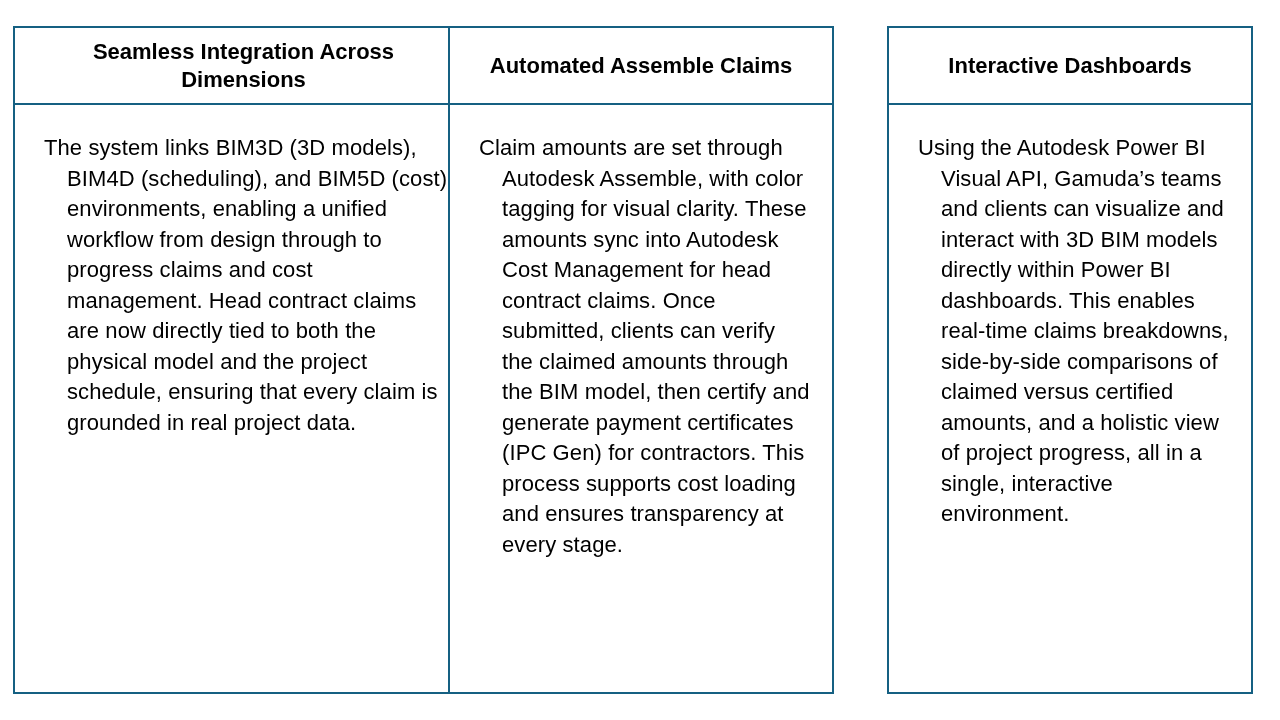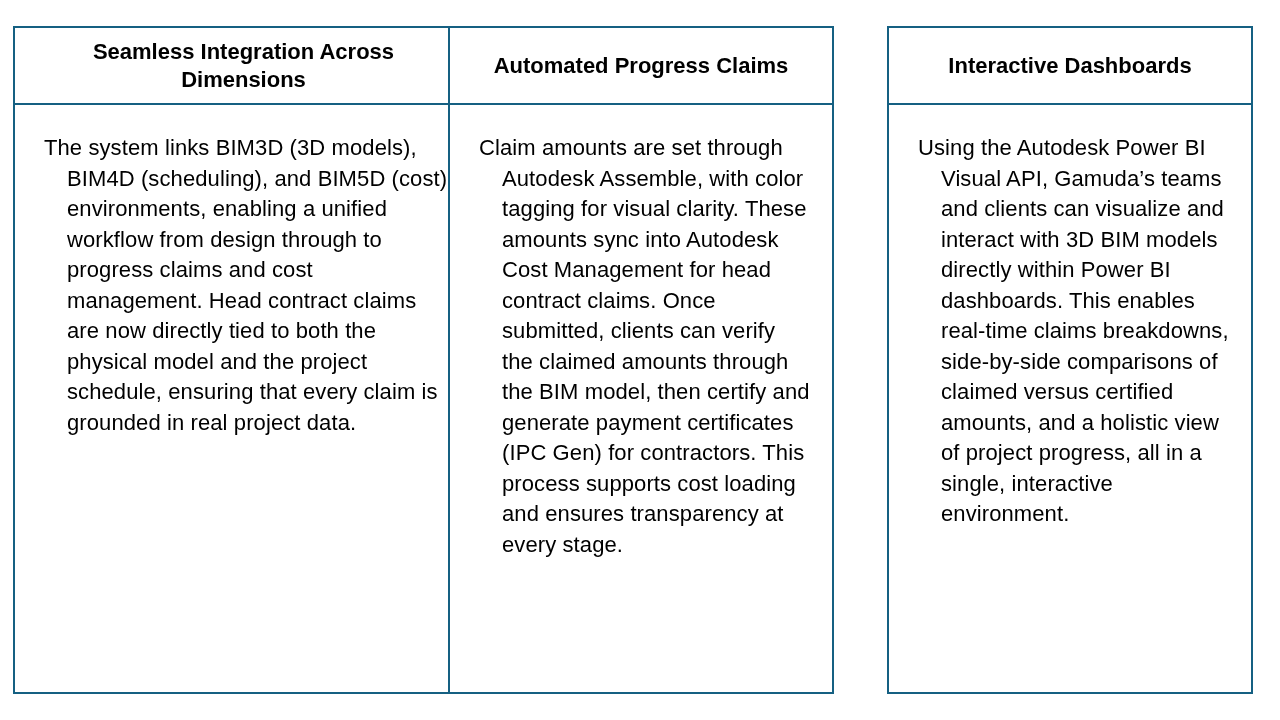--- a/index.html
+++ b/index.html
@@ -80,21 +80,21 @@
     <header class="card-header">
       <h2 class="card-title">Seamless Integration Across Dimensions</h2>
     </header>
     <div class="card-body">
       <p class="card-text">The system links BIM3D (3D models), BIM4D (scheduling), and BIM5D (cost) environments, enabling a unified workflow from design through to progress claims and cost management. Head contract claims are now directly tied to both the physical model and the project schedule, ensuring that every claim is grounded in real project data.</p>
     </div>
   </section>
 
   <section class="card card-2">
     <header class="card-header">
-      <h2 class="card-title">Automated Progress Claims</h2>
+      <h2 class="card-title">Automated Assemble Claims</h2>
     </header>
     <div class="card-body">
       <p class="card-text">Claim amounts are set through Autodesk Assemble, with color tagging for visual clarity. These amounts sync into Autodesk Cost Management for head contract claims. Once submitted, clients can verify the claimed amounts through the BIM model, then certify and generate payment certificates (IPC Gen) for contractors. This process supports cost loading and ensures transparency at every stage.</p>
     </div>
   </section>
 
   <section class="card card-3">
     <header class="card-header">
       <h2 class="card-title">Interactive Dashboards</h2>
     </header>

